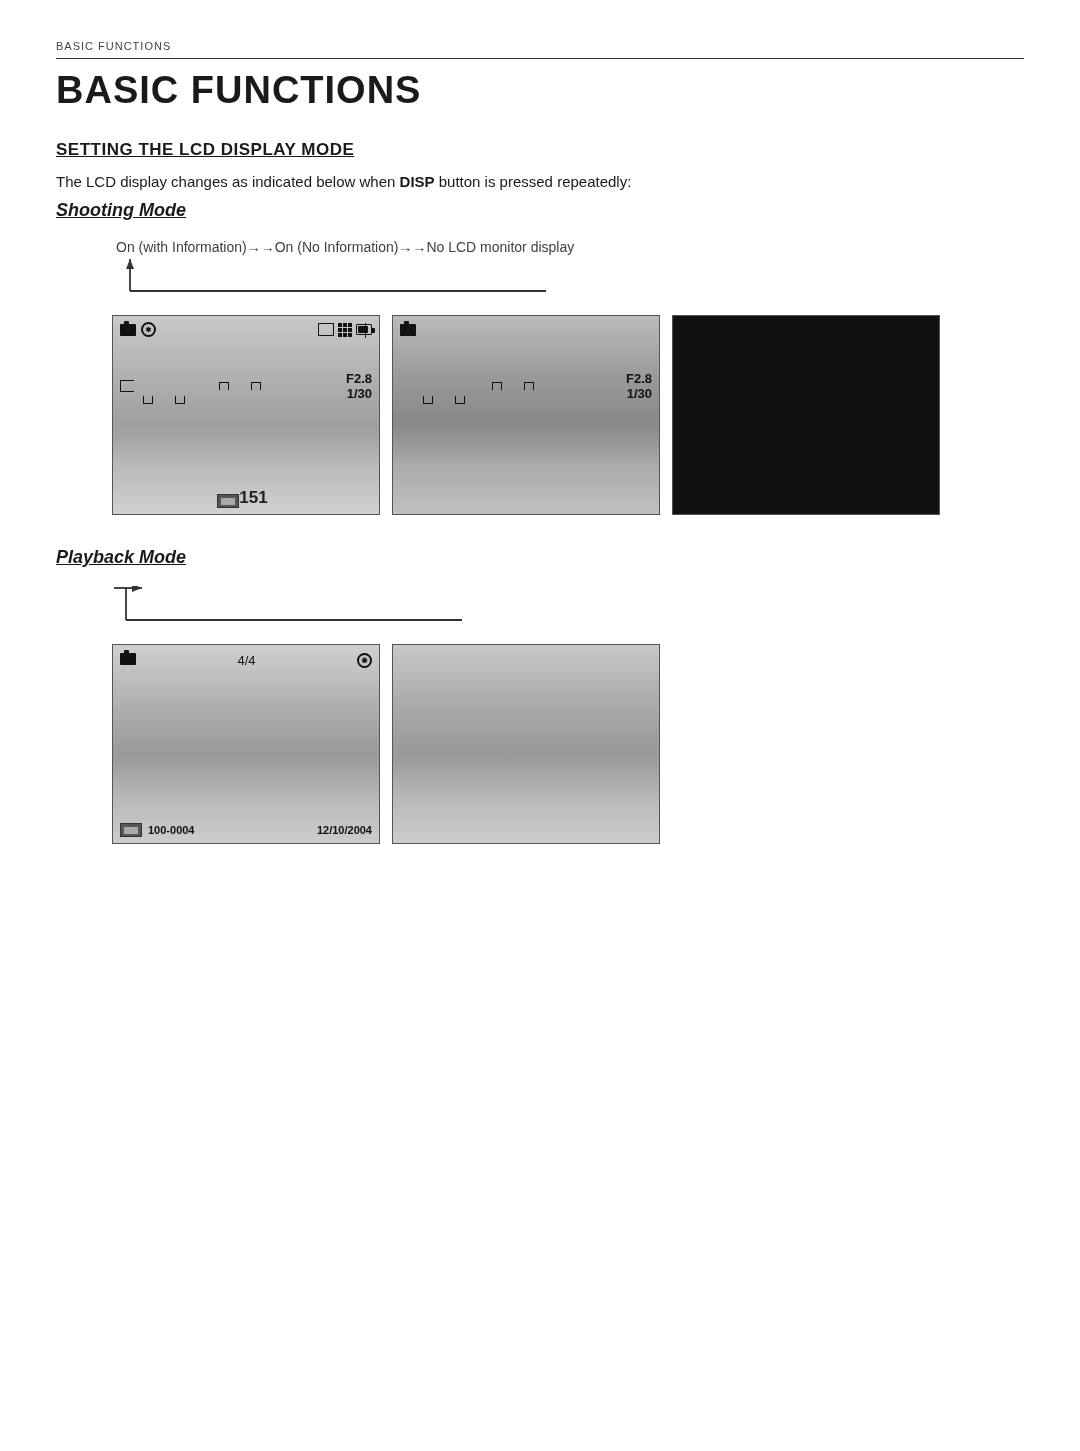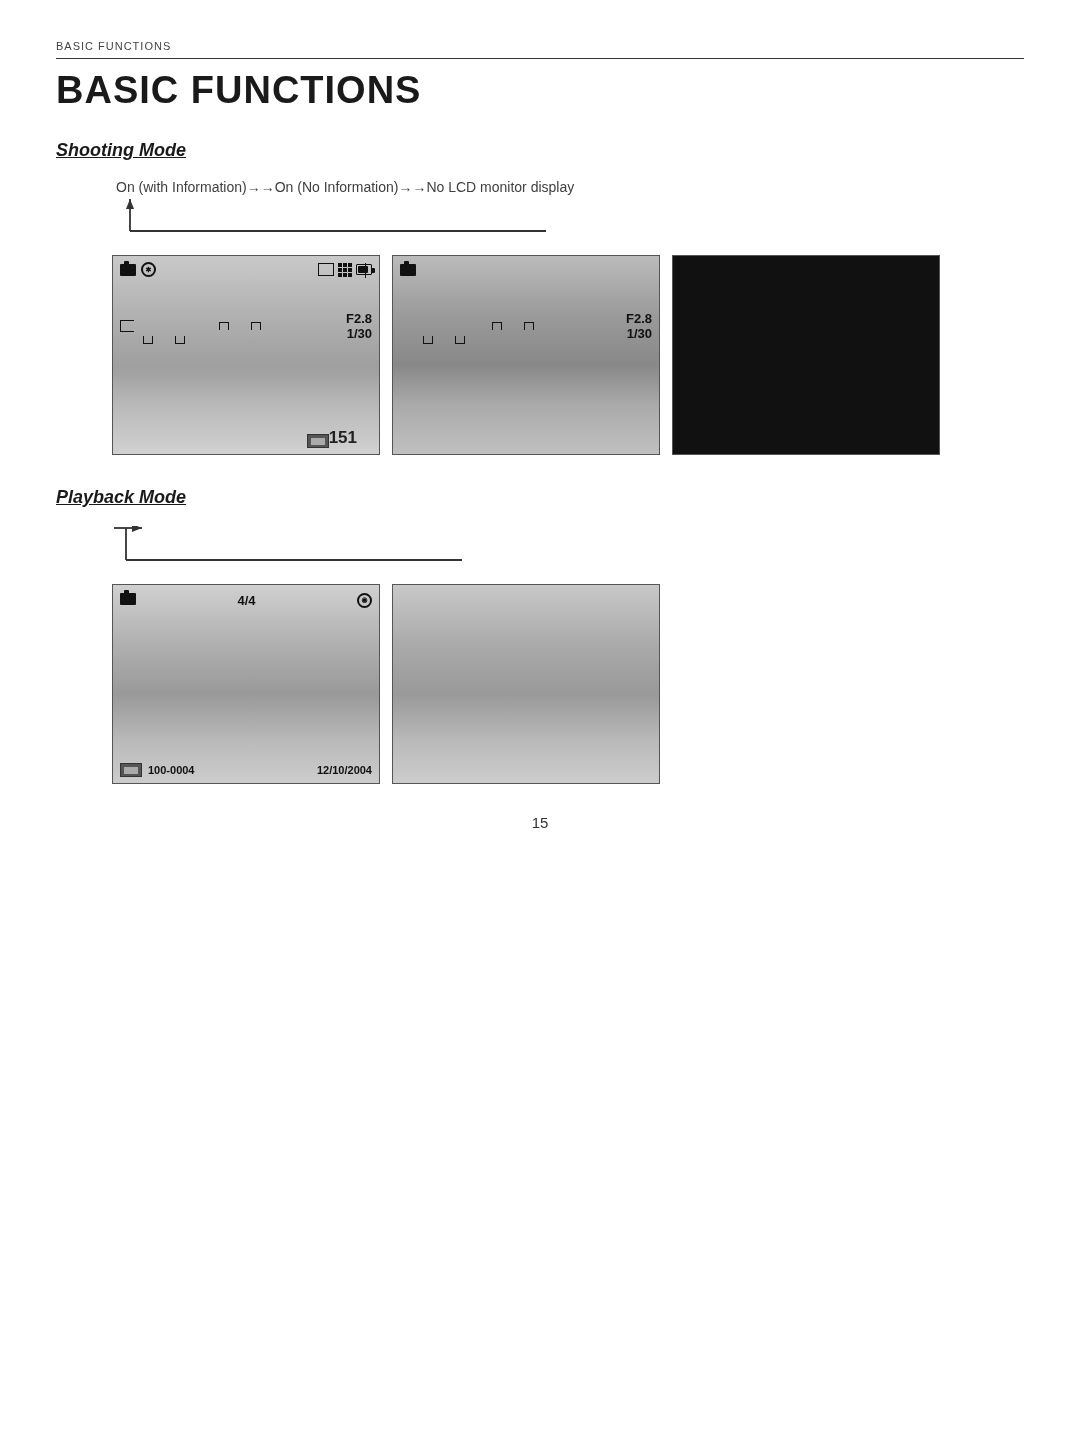--- a/index.html
+++ b/index.html
@@ -124,21 +124,25 @@
 </head>
 <body>
 
 <div class="page-container">
 
   <div class="breadcrumb">BASIC FUNCTIONS</div>
   <hr class="top-rule">
 
   <h1 class="page-title">BASIC FUNCTIONS</h1>
 
-
+  <h2 class="section-title">SETTING THE LCD DISPLAY MODE</h2>
+
+  <p class="body-text">
+    The LCD display changes as indicated below when <b>DISP</b> button is pressed repeatedly:
+  </p>
 
   <div style="margin-top:2px;">
     <p class="mode-title">Shooting Mode</p>
 
     <div class="diagram-container">
       <div style="font-size:14px; color:#404040; margin-bottom:2px; display:flex; align-items:center; gap:4px;">
         <span>On (with Information)→→On (No Information)→→No LCD monitor display</span>
       </div>
       
       <svg width="440" height="36">
@@ -207,21 +211,21 @@
               <div style="font-size:13px;font-weight:bold;color:#111;font-family:Arial;">F2.8</div>
               <div style="font-size:13px;font-weight:bold;color:#111;font-family:Arial;">1/30</div>
             </div>
           </div>
 
           <div style="position:absolute;top:80px;left:30px;right:50px;display:flex;justify-content:flex-start;gap:22px;">
             <div style="width:10px;height:8px;border:1px solid #111;border-top:none;display:inline-block;"></div>
             <div style="width:10px;height:8px;border:1px solid #111;border-top:none;display:inline-block;"></div>
           </div>
 
-          <div style="position:absolute;bottom:6px;left:7px;right:22px;display:flex;justify-content:flex-end;align-items:flex-end;">
+          <div style="position:absolute;bottom:6px;left:7px;right:14px;display:flex;justify-content:center;align-items:flex-end;">
             <div style="width:22px;height:14px;background:#555;border:1px solid #333;display:flex;align-items:center;justify-content:center;">
               <div style="width:14px;height:7px;background:#aaa;"></div>
             </div>
             <div style="font-size:17px;font-weight:bold;color:#222;font-family:Arial;">151</div>
           </div>
         </div>
       </div>
 
       <div class="camera-screen">
         <div class="screen-bg-darker"></div>
@@ -279,21 +283,21 @@
       <div class="playback-screen">
         <div style="position:absolute;top:0;left:0;right:0;bottom:0;background:linear-gradient(180deg,#d0d0d0 0%,#b0b0b0 30%,#999 55%,#bbb 80%,#ccc 100%);"></div>
         <div class="screen-overlay">
 
           <div style="position:absolute;top:6px;left:7px;right:7px;display:flex;justify-content:space-between;align-items:center;">
             <div>
               <div style="width:16px;height:12px;background:#111;border-radius:1px;display:inline-block;position:relative;">
                 <div style="position:absolute;top:-3px;left:4px;width:5px;height:3px;background:#111;border-radius:1px 1px 0 0;"></div>
               </div>
             </div>
-            <div style="font-size:13px;font-weight:bold;color:#111;">4/4</div>
+            <div style="font-size:13px;font-weight:normal;color:#111;">4/4</div>
             <div style="width:15px;height:15px;border:2px solid #111;border-radius:50%;display:inline-flex;align-items:center;justify-content:center;font-size:7px;font-weight:bold;color:#111;">◉</div>
           </div>
 
           <div style="position:absolute;bottom:6px;left:7px;right:7px;display:flex;justify-content:space-between;align-items:center;gap:20px;">
             <div style="display:flex;align-items:center;gap:6px;">
               <div style="width:22px;height:14px;background:#555;border:1px solid #333;display:flex;align-items:center;justify-content:center;">
                 <div style="width:14px;height:7px;background:#aaa;"></div>
               </div>
               <span style="font-size:11px;font-weight:bold;color:#111;">100-0004</span>
             </div>
@@ -303,15 +307,14 @@
       </div>
 
       <div class="playback-screen">
         <div style="position:absolute;top:0;left:0;right:0;bottom:0;background:linear-gradient(180deg,#c8c8c8 0%,#aaa 30%,#999 55%,#bbb 80%,#ccc 100%);"></div>
 
       </div>
 
     </div>
   </div>
 
-  <div class="page-number">15</div>
 
 </div>
 
 </body></html>

